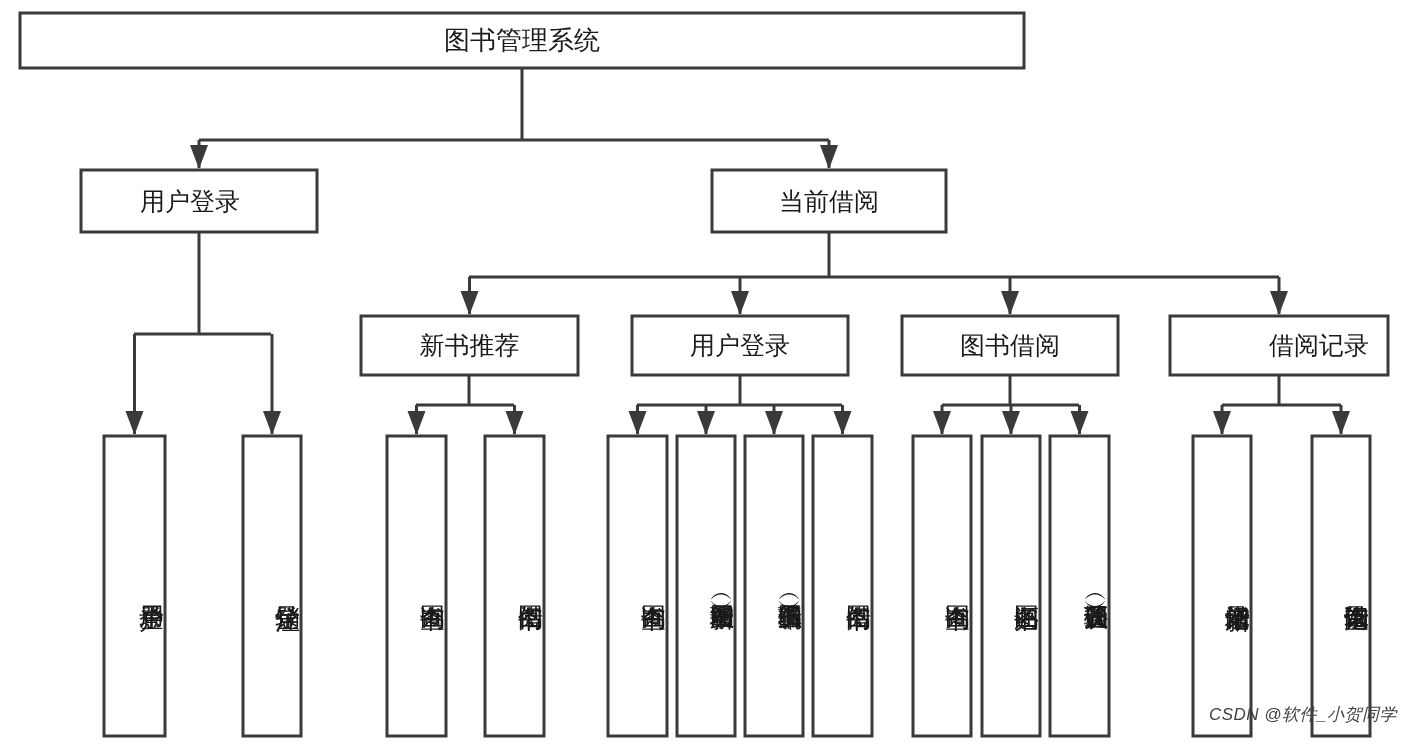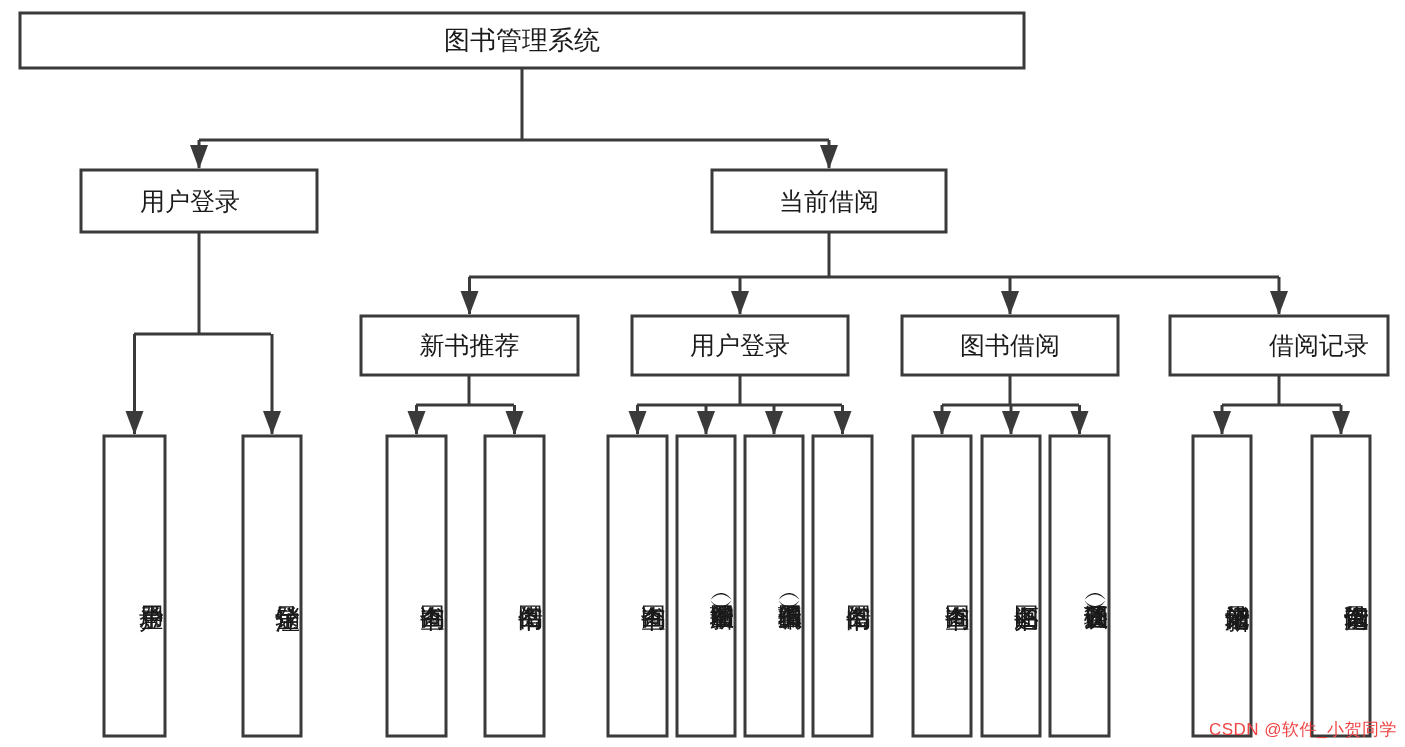--- a/index.html
+++ b/index.html
@@ -61,26 +61,27 @@
     justify-content: center;
     font-size: 25px;
     color: #1a1a1a;
     white-space: nowrap;
     pointer-events: none;
     font-family: "Liberation Sans", "DejaVu Sans", sans-serif;
   }
   #watermark {
     position: absolute;
     right: 8px;
-    bottom: 6px;
+    bottom: 21px;
     font-size: 17px;
-    color: #ef4444;
+    color: #404040;
     font-family: "Liberation Sans", "DejaVu Sans", sans-serif;
     letter-spacing: 0.5px;
     white-space: nowrap;
+    font-style: italic;
   }
 </style>
 </head>
 <body>
 
 <div id="diagram-root">
   <svg class="flow" viewBox="0 0 1405 747">
     <g id="connectors-layer">
         <line x1="522" y1="68" x2="522" y2="140" class="connector"></line>
         <line x1="199" y1="140" x2="829" y2="140" class="connector"></line>

